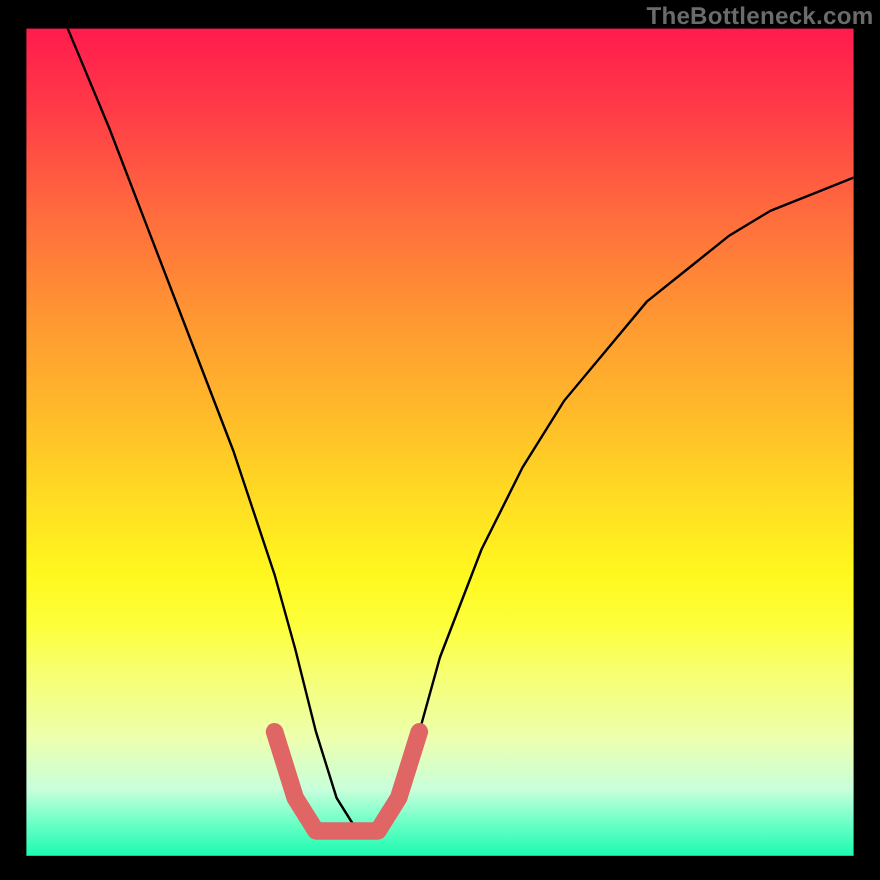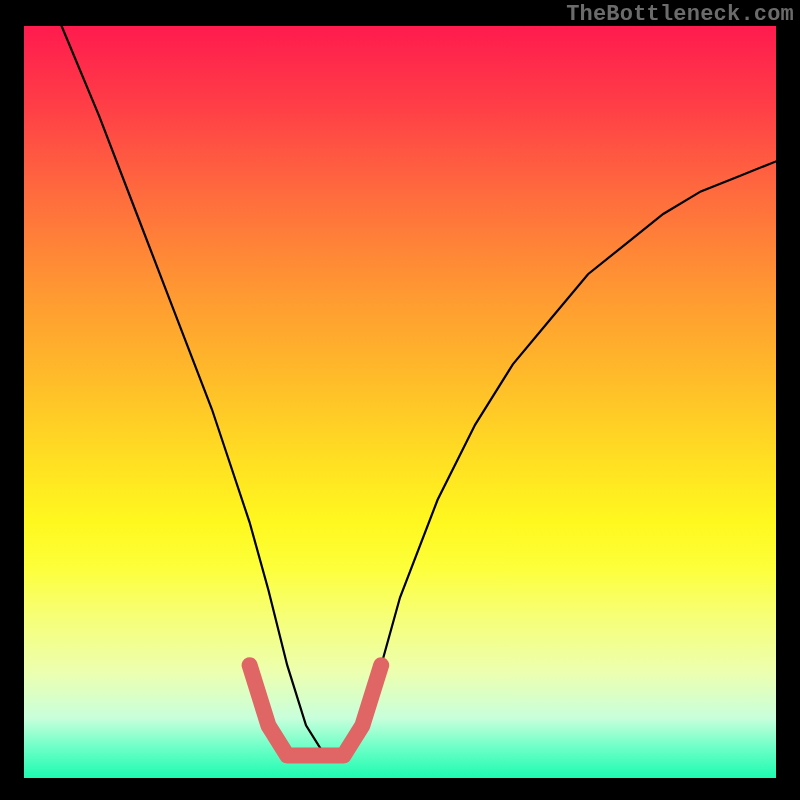--- a/index.html
+++ b/index.html
@@ -37,21 +37,21 @@
       #ecffb0 86%,
       #c8ffdb 92%,
       #6cffc7 96%,
       #1cfbb0 100%
     );
   }
   .watermark {
     position: absolute;
     top: 2px;
     right: 6px;
-    font-family: Liberation Mono, monospace;
+    font-family: Liberation Sans, sans-serif;
     font-size: 22px;
     font-weight: 600;
     color: #6b6b6b;
     letter-spacing: 0.2px;
   }
   svg.curve {
     position: absolute;
     left: 0;
     top: 0;
     width: 752px;

